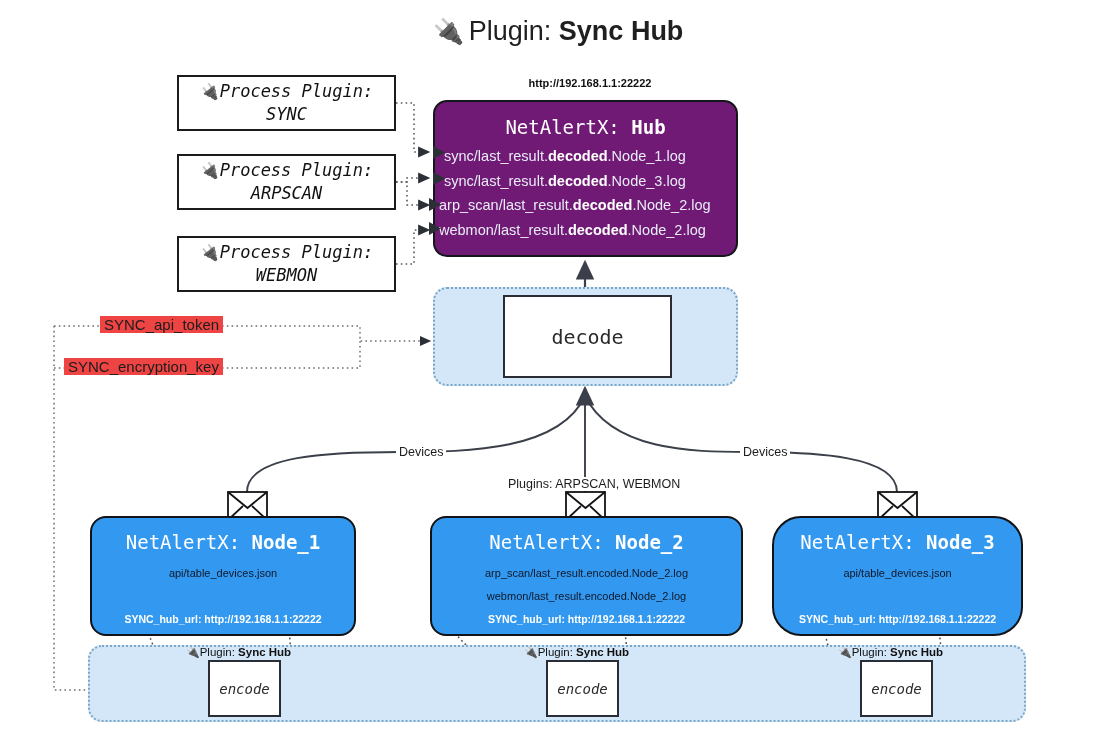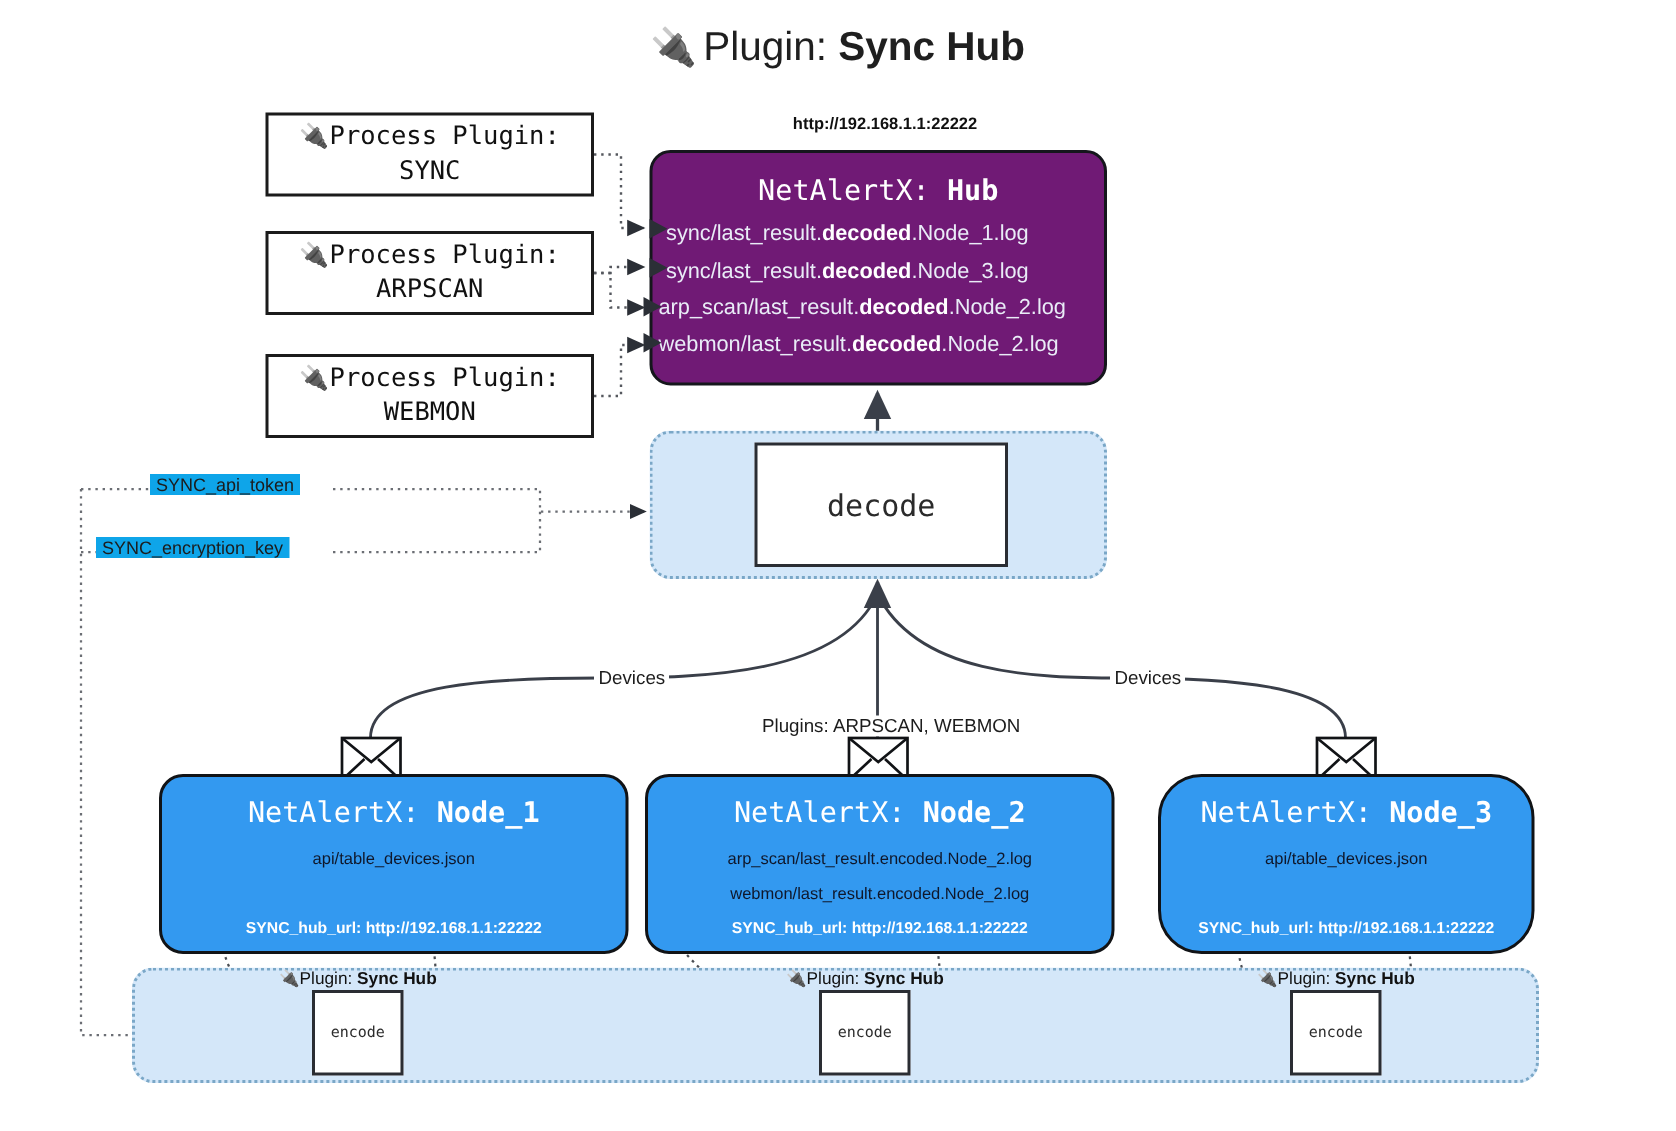--- a/index.html
+++ b/index.html
@@ -22,20 +22,21 @@
   }
 
   
   .proc-box{
     position:absolute; box-sizing:border-box;
     border:2px solid #1b1b1b; background:#ffffff;
     font-family:"DejaVu Sans Mono","Liberation Mono",monospace;
     font-size:17px; color:#111;
     display:flex; flex-direction:column; align-items:center; justify-content:center;
     line-height:1.35;
+    font-style:italic;
   }
   .proc-box .l1{white-space:nowrap;}
   .proc-box .l2{white-space:nowrap;}
   .proc-box .plug{font-family:"Liberation Sans",sans-serif;font-size:16px;}
 
   
   #hub-box{
     position:absolute; left:433px; top:100px; width:305px; height:157px;
     box-sizing:border-box; border:2px solid #15161c; border-radius:14px;
     background:#701a75; overflow:hidden;
@@ -62,21 +63,21 @@
 
   
   .procw{
     position:absolute; box-sizing:border-box;
     background:#ffffff; border:2px solid #2a2d33;
     display:flex; align-items:center; justify-content:center;
     font-family:"DejaVu Sans Mono","Liberation Mono",monospace;
     color:#2b2b2b;
   }
   #decode-box{left:503px; top:295px; width:169px; height:83px; font-size:20px;}
-  .encode-box{width:61px; height:57px; font-size:10px;}
+  .encode-box{width:73px; height:57px; font-size:14px;font-style:italic;}
 
   
   .nodebox{
     position:absolute; box-sizing:border-box;
     border:2.5px solid #111316; border-radius:16px; background:#3399f0;
     overflow:hidden;
   }
   .node-title{
     text-align:center; margin-top:13px;
     font-family:"DejaVu Sans Mono","Liberation Mono",monospace;
@@ -96,22 +97,22 @@
   }
   .plugin-cap .b{font-weight:bold;}
   .plugin-cap .plug{font-size:11px;}
 
   
   .edge-label{
     position:absolute; font-size:12.5px; color:#1c1c1c; white-space:nowrap;
     background:#ffffff; padding:0 3px;
   }
   .key-label{
-    position:absolute; font-size:12px; color:#1c1c1c; white-space:nowrap;
-    background:#0ea5e9; padding:0 4px;
+    position:absolute; font-size:15px; color:#1c1c1c; white-space:nowrap;
+    background:#ef4444; padding:0 4px;
   }
 </style>
 </head>
 <body>
 
 <div id="stage">
 
   <svg class="layer" id="edges-under">
     <defs>
       <marker id="arrH" markerWidth="9" markerHeight="9" refX="7.5" refY="4.5" orient="auto">
@@ -222,21 +223,21 @@
       <path d="M228,520 L243,506 M267,520 L252,506" fill="none"></path>
       <rect x="566" y="492" width="39" height="28"></rect>
       <path d="M566,492 L585.5,508 L605,492" fill="none"></path>
       <path d="M566,520 L581,506 M605,520 L590,506" fill="none"></path>
       <rect x="878" y="492" width="39" height="28"></rect>
       <path d="M878,492 L897.5,508 L917,492" fill="none"></path>
       <path d="M878,520 L893,506 M917,520 L902,506" fill="none"></path>
     </g>
   </svg>
 
-  <div class="nodebox" style="left:106px;top:516px;width:313px;height:120px;">
+  <div class="nodebox" style="left:90px;top:516px;width:266px;height:120px;">
     <div class="node-title">
       <span>NetAlertX:</span> <span class="b">Node_1</span>
     </div>
     <div class="node-lines">
       <div class="node-line">api/table_devices.json</div>
     </div>
     <div class="node-foot">SYNC_hub_url: http://192.168.1.1:22222</div>
   </div>
 
   <div class="nodebox" style="left:430px;top:516px;width:313px;height:120px;">

